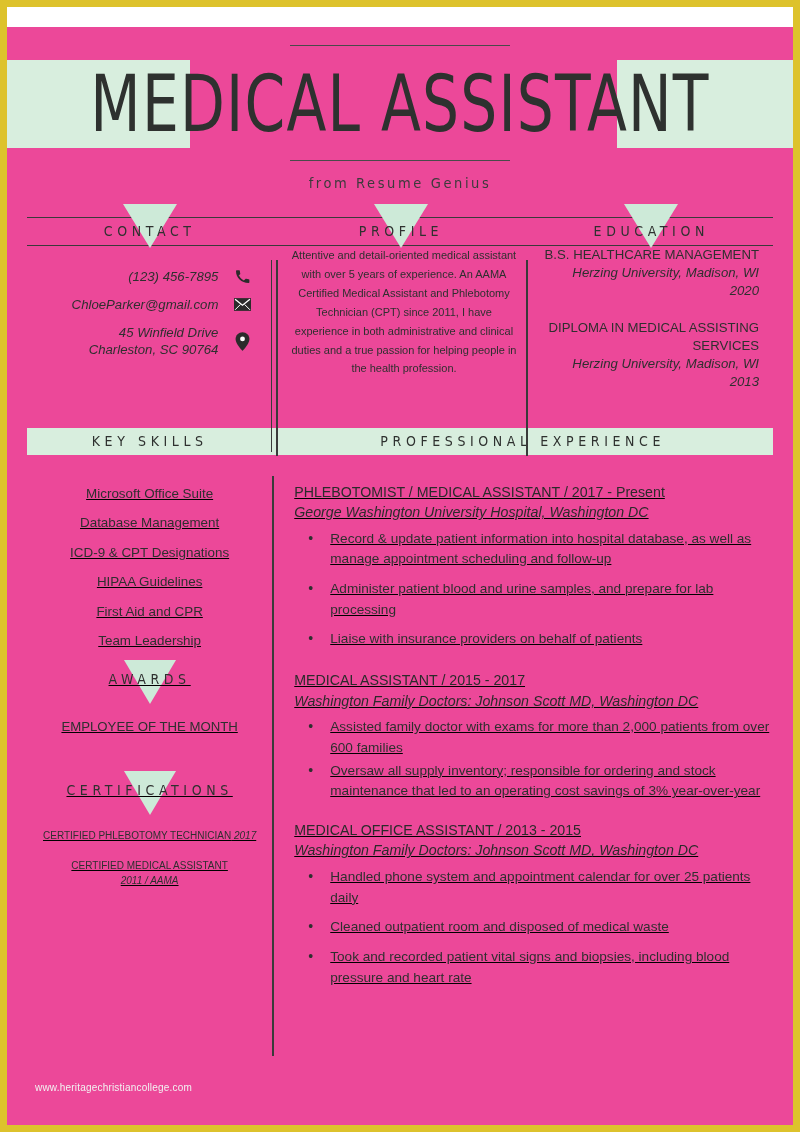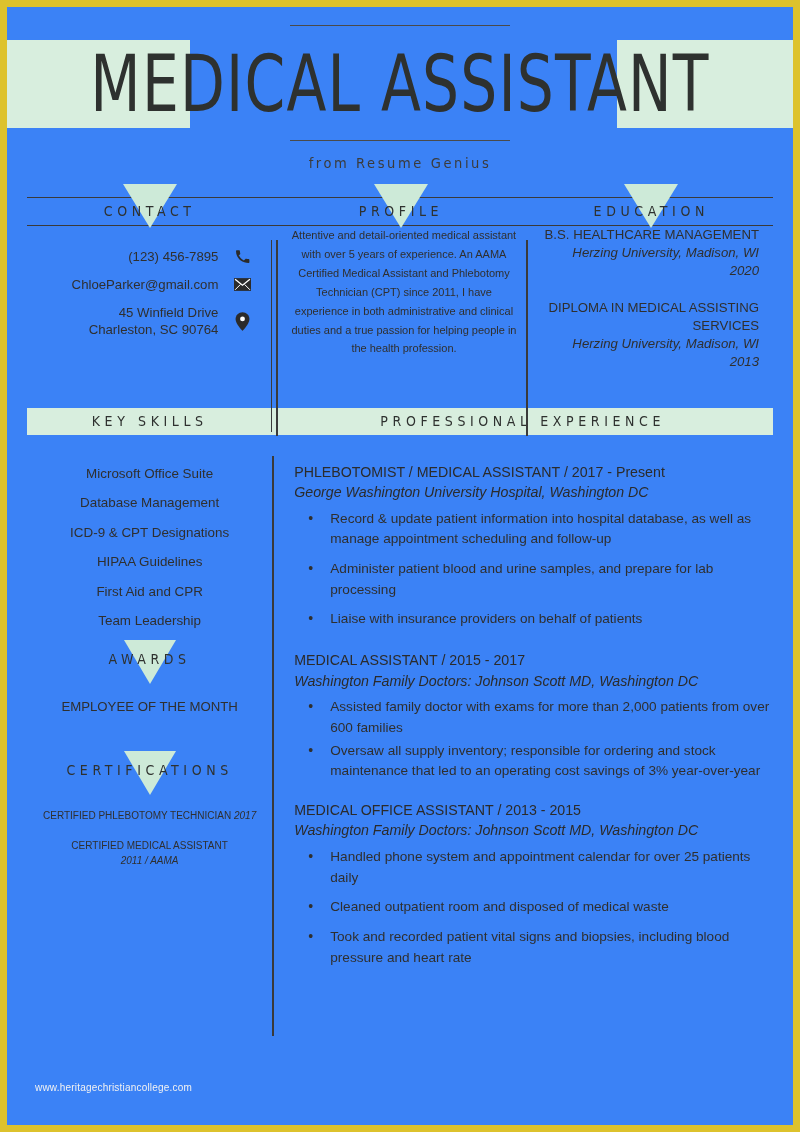--- a/index.html
+++ b/index.html
@@ -18,21 +18,22 @@
     height: 1132px;
     box-sizing: border-box;
     background: #ffffff;
     border: 7px solid #ddc22c;
     overflow: hidden;
   }
 
   .sheet {
     position: absolute;
     inset: 0;
-    background: #3b82f6;
+    background: #ec4899;
+    margin-top: 20px;
   }
 
   
   .header {
     position: relative;
     padding-top: 18px;
     text-align: center;
   }
   .rule-top, .rule-bottom {
     width: 220px;
@@ -121,21 +122,21 @@
 
   .col-body {
     position: relative;
     padding-top: 22px;
     font-size: 13.2px;
     color: #2f2f2f;
     line-height: 1.62;
   }
 
   
-  .contact-body { padding-right: 20px; }
+  .contact-body { padding-right: 20px; font-style: italic; }
   .contact-row {
     display: flex;
     align-items: center;
     justify-content: flex-end;
     gap: 14px;
     margin-bottom: 10px;
   }
   .contact-text {
     text-align: right;
     font-size: 13.2px;
@@ -205,20 +206,21 @@
     letter-spacing: 4.6px;
     color: #2e312f;
   }
   .bandcell.skills { width: 250px; }
   .bandcell.exp    { width: 510px; }
 
   
   .lower {
     display: flex;
     padding: 5px 20px;
+    text-decoration: underline;
   }
   .leftcol {
     position: relative;
     width: 250px;
     text-align: center;
     padding-top: 26px;
   }
   .rightcol {
     position: relative;
     width: 510px;

